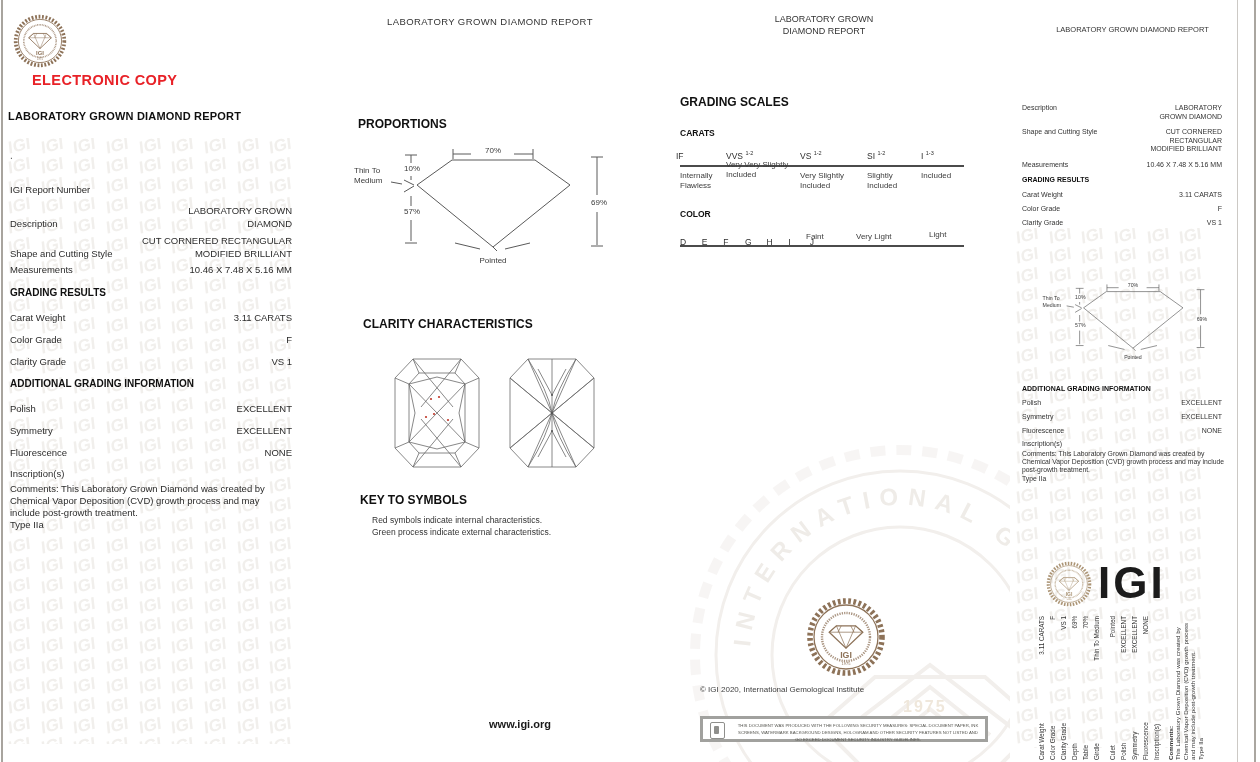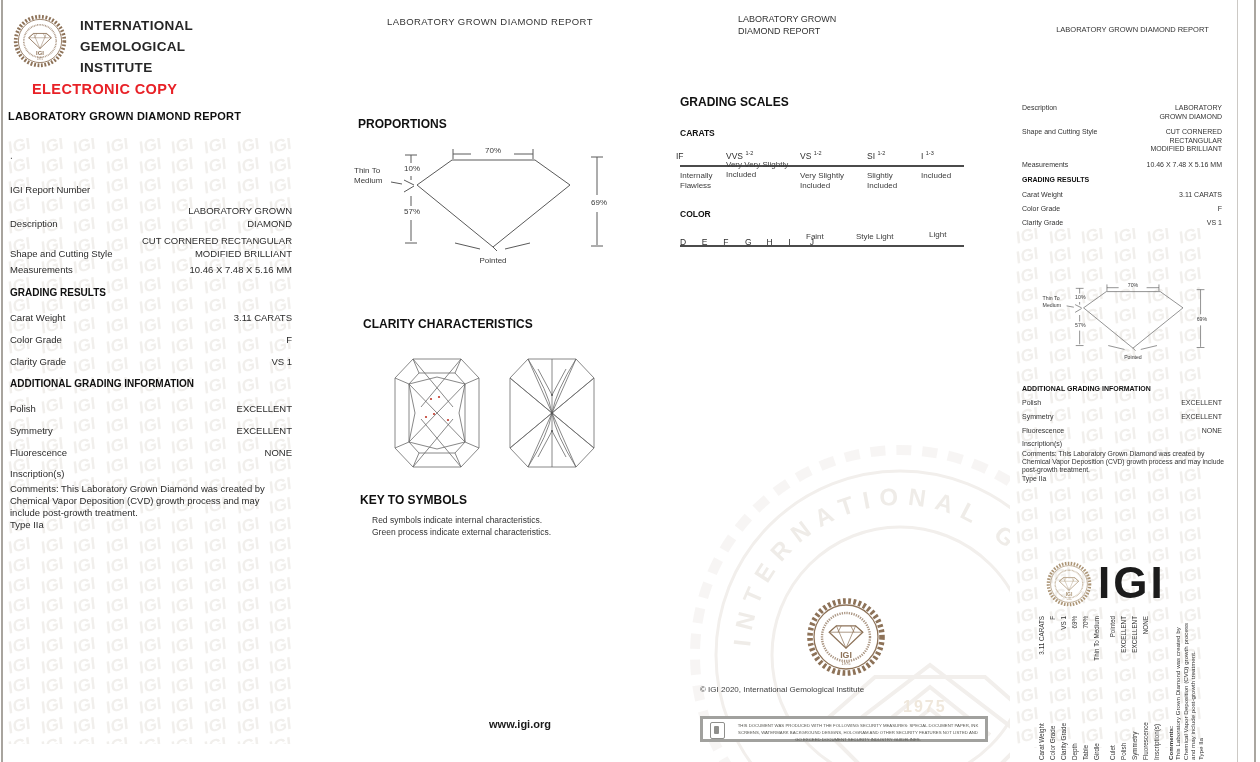--- a/index.html
+++ b/index.html
@@ -13,21 +13,21 @@
   .edge-r2{position:absolute;left:1254px;top:0;width:2px;height:762px;background:#aaa6a0}
 
   
   .wm{position:absolute;display:flex;flex-wrap:wrap;gap:4px 10px;overflow:hidden;
       color:#f1efec;font-weight:bold;font-size:17px;line-height:16px;pointer-events:none;z-index:0}
   .wm span{display:inline-block;transform:rotate(-14deg) skewX(-8deg)}
 
   
   .brand-name{position:absolute;left:80px;top:15px;font-size:13.5px;font-weight:bold;
               line-height:21px;letter-spacing:.3px;color:#262626}
-  .ecopy{position:absolute;left:32px;top:81px;font-size:14.5px;font-weight:bold;
+  .ecopy{position:absolute;left:32px;top:72px;font-size:14.5px;font-weight:bold;
          color:var(--accent_red,#e82127);letter-spacing:.4px}
   .p1-title{position:absolute;left:8px;top:110px;font-size:11px;font-weight:bold;color:#101010;letter-spacing:.2px}
   .rn-dot{position:absolute;left:10px;top:150px;font-size:10px;color:#555}
   .f-row{position:absolute;left:10px;width:282px;display:flex;justify-content:space-between;
          align-items:flex-end;font-size:9.5px;line-height:12.5px;color:#2c2c2c;z-index:2}
   .f-row .val{text-align:right}
   .sec-h{position:absolute;left:10px;font-size:10px;font-weight:bold;color:#101010;z-index:2}
   .comments{position:absolute;left:10px;width:268px;font-size:9.5px;line-height:12px;color:#2c2c2c;z-index:2}
 
   
@@ -36,21 +36,21 @@
   .h10{font-size:12px;font-weight:bold;color:#101010}
   .prop{position:absolute;width:270px;height:135px}
   .prop .lbl{position:absolute;font-size:8px;line-height:9.5px;color:#3a3a3a;white-space:nowrap}
   .prop .c{transform:translateX(-50%)}
   .plot-svg{position:absolute}
   .key-line{position:absolute;left:372px;font-size:8.5px;color:#333;line-height:12px}
   .website{position:absolute;left:420px;top:718px;width:200px;text-align:center;
            font-size:11px;font-weight:bold;color:#1a1a1a}
 
   
-  .p3-title{position:absolute;left:738px;top:14px;width:172px;
+  .p3-title{position:absolute;left:738px;top:14px;width:172px;text-align:center;
             font-size:9px;line-height:11.5px;color:#333}
   .h85{font-size:8.5px;font-weight:bold;color:#101010}
   .scale-grade{position:absolute;font-size:8.5px;color:#2e2e2e}
   .scale-grade .sup{font-size:5.5px;vertical-align:4px}
   .scale-desc{position:absolute;font-size:8px;line-height:9.5px;color:#3c3c3c}
   .hr{position:absolute;height:1.6px;background:#4b4b4b}
   .color-letter{display:inline-block;width:17.2px;font-size:8.5px;color:#2e2e2e}
   .color-range{position:absolute;font-size:8px;color:#3c3c3c}
   .copyright{position:absolute;left:700px;top:685px;font-size:8px;color:#3f3f3f}
   .sec-strip{position:absolute;left:700px;top:716px;width:288px;height:26px;
@@ -595,25 +595,20 @@
       <span>IGI</span>
       <span>IGI</span>
       <span>IGI</span>
       <span>IGI</span>
     </div>
 
   <svg class="abs seal" style="left:13px;top:14px" width="54" height="54" viewBox="0 0 100 100">
       <use href="#seal"></use>
     </svg>
 
-  <div class="brand-name">
-    <div>INTERNATIONAL</div>
-    <div>GEMOLOGICAL</div>
-    <div>INSTITUTE</div>
-  </div>
   <div class="ecopy">ELECTRONIC COPY</div>
   <div class="p1-title">LABORATORY GROWN DIAMOND REPORT</div>
   <div class="rn-dot">.</div>
 
   <div class="f-row" style="top:184px">
     <span>IGI Report Number</span>
   </div>
   <div class="f-row" style="top:205px">
     <span>Description</span>
     <span class="val" style="max-width:130px">LABORATORY GROWN DIAMOND</span>
@@ -722,21 +717,21 @@
   <div class="abs" style="left:680px;top:231px">
     <span class="color-letter">D</span>
     <span class="color-letter">E</span>
     <span class="color-letter">F</span>
     <span class="color-letter">G</span>
     <span class="color-letter">H</span>
     <span class="color-letter">I</span>
     <span class="color-letter">J</span>
   </div>
   <div class="color-range" style="left:806px;top:232px">Faint</div>
-  <div class="color-range" style="left:856px;top:232px">Style Light</div>
+  <div class="color-range" style="left:856px;top:232px">Very Light</div>
   <div class="color-range" style="left:929px;top:230px">Light</div>
   <div class="hr" style="left:680px;top:245px;width:284px"></div>
 
   <div class="wm-big">
     <svg style="position:absolute;left:-20px;top:20px" width="460" height="460" viewBox="0 0 460 460">
       <defs>
           <path id="arcp" d="M 80 230 A 150 150 0 0 1 380 230"></path>
         </defs>
       <g fill="none" stroke="#f2efec">
         <circle cx="230" cy="230" r="205" stroke-width="10" stroke-dasharray="15 11" opacity=".6"></circle>

